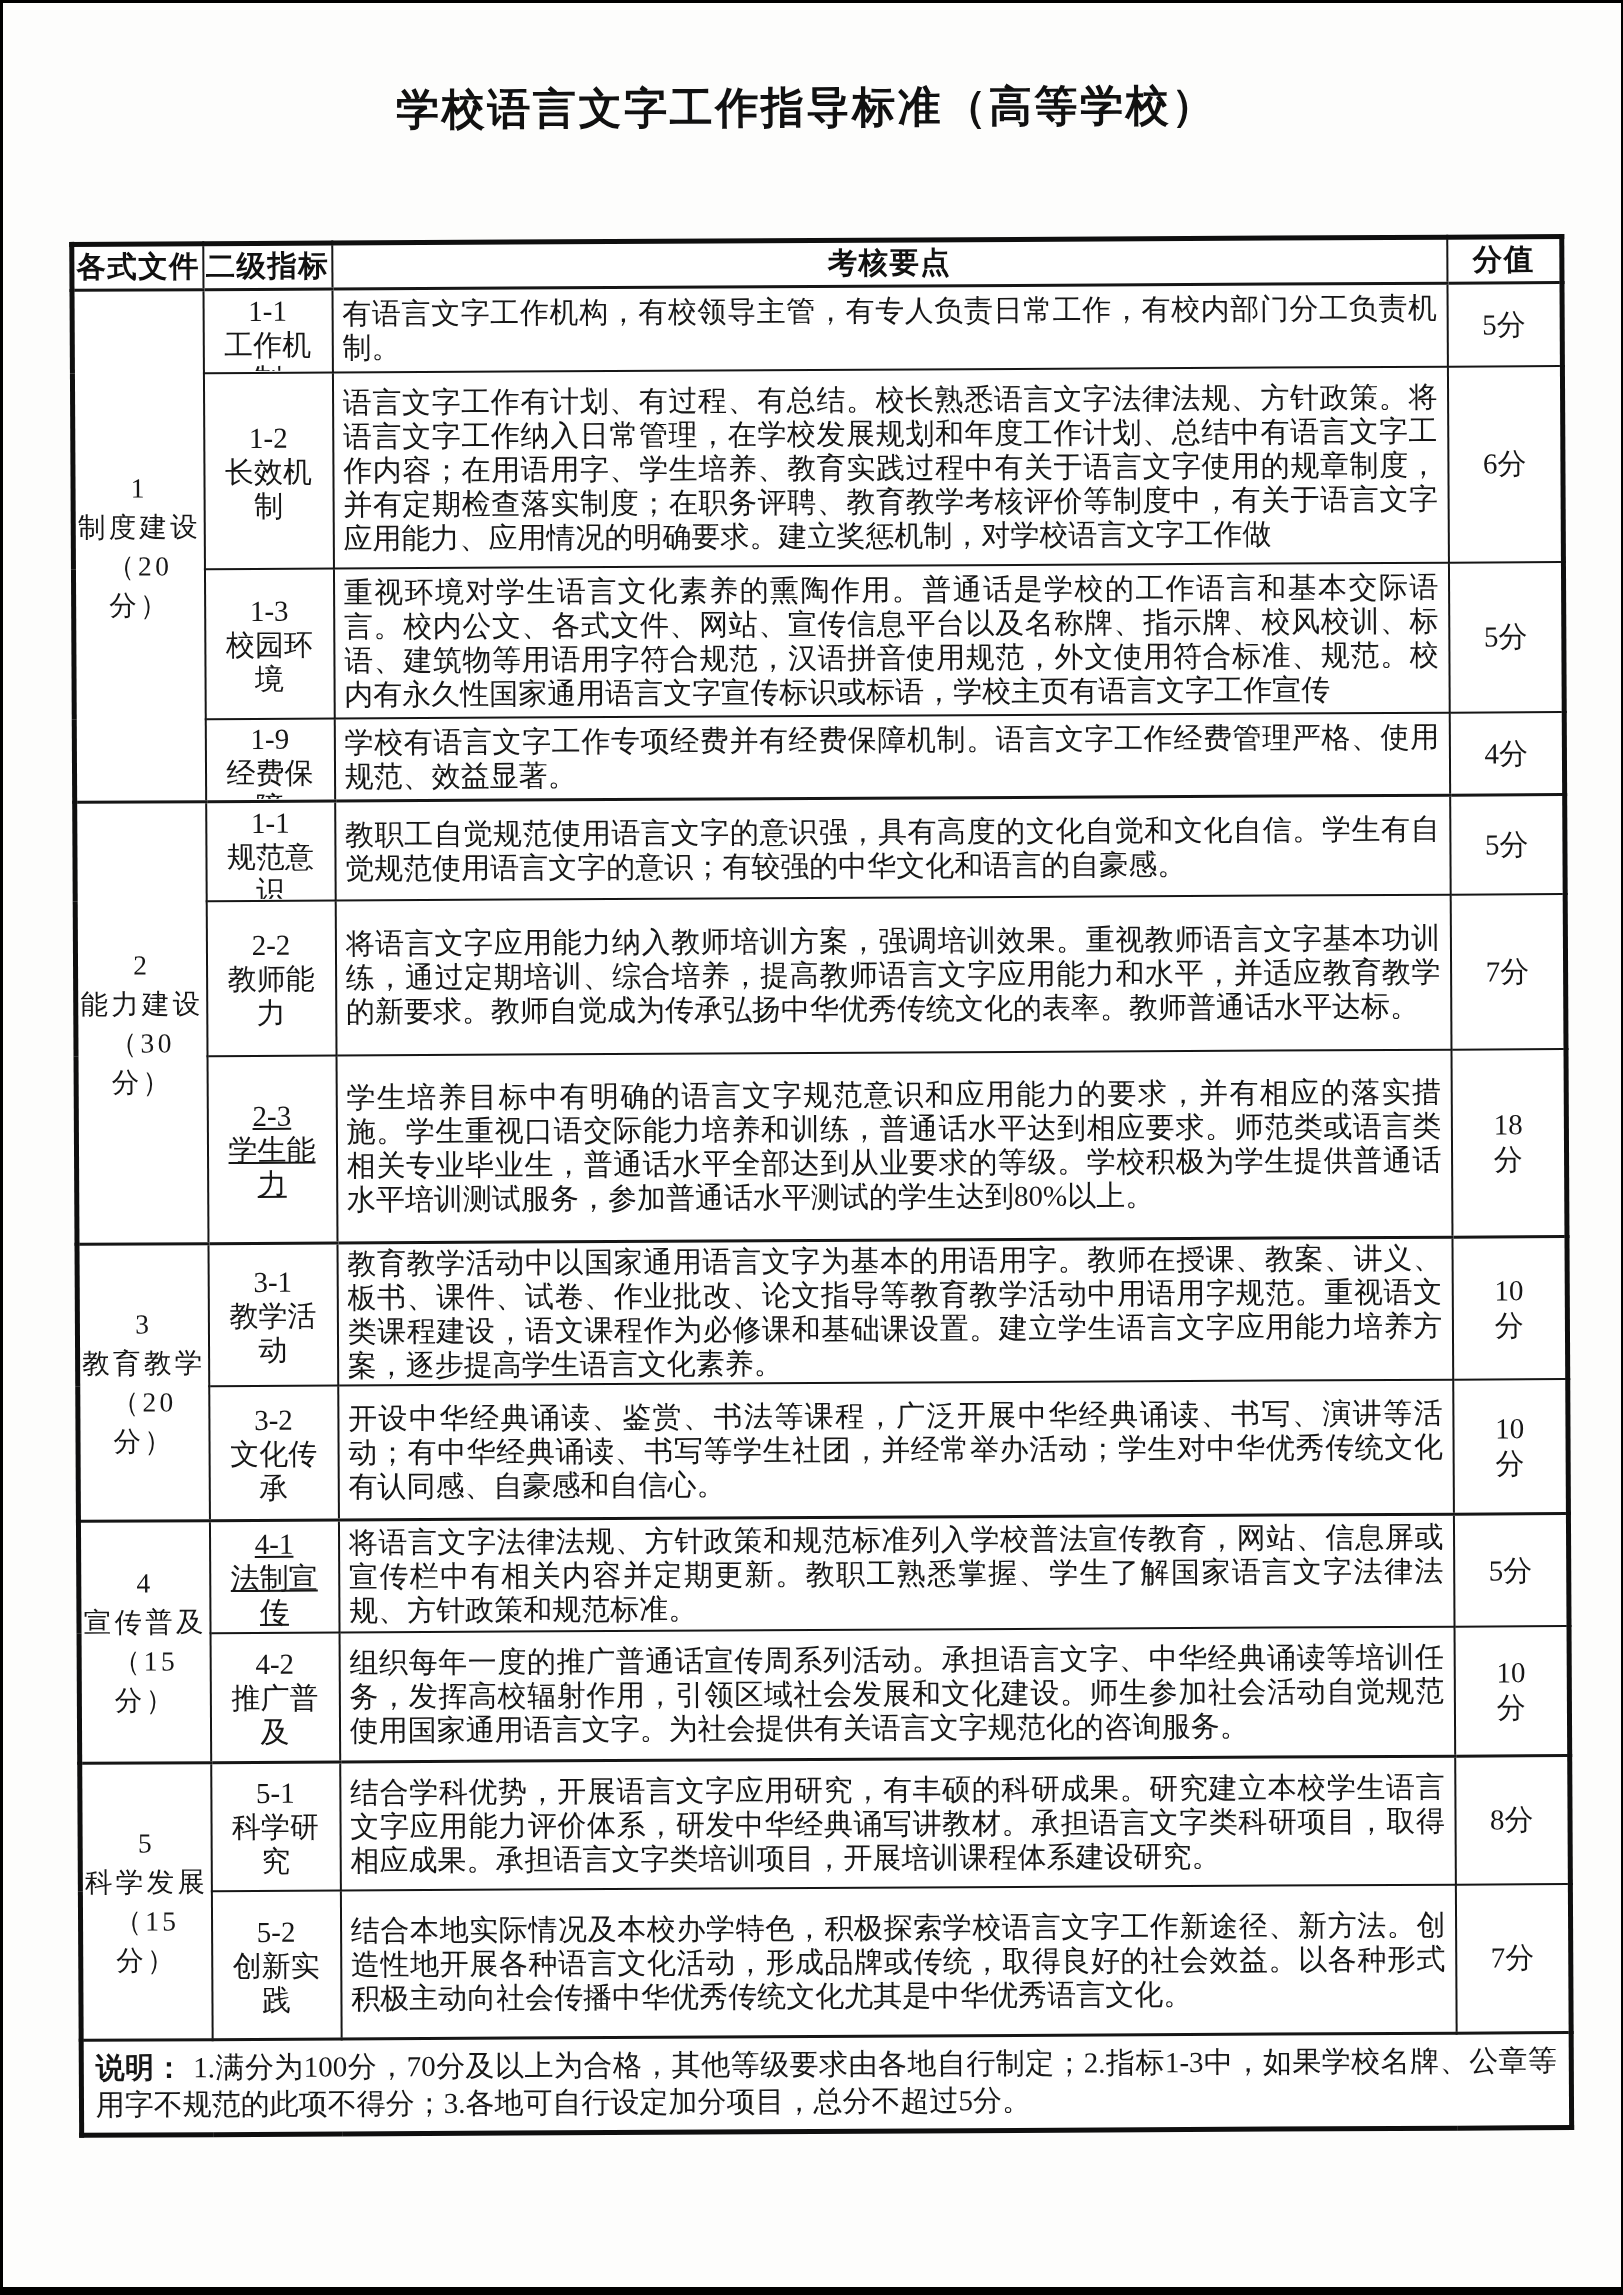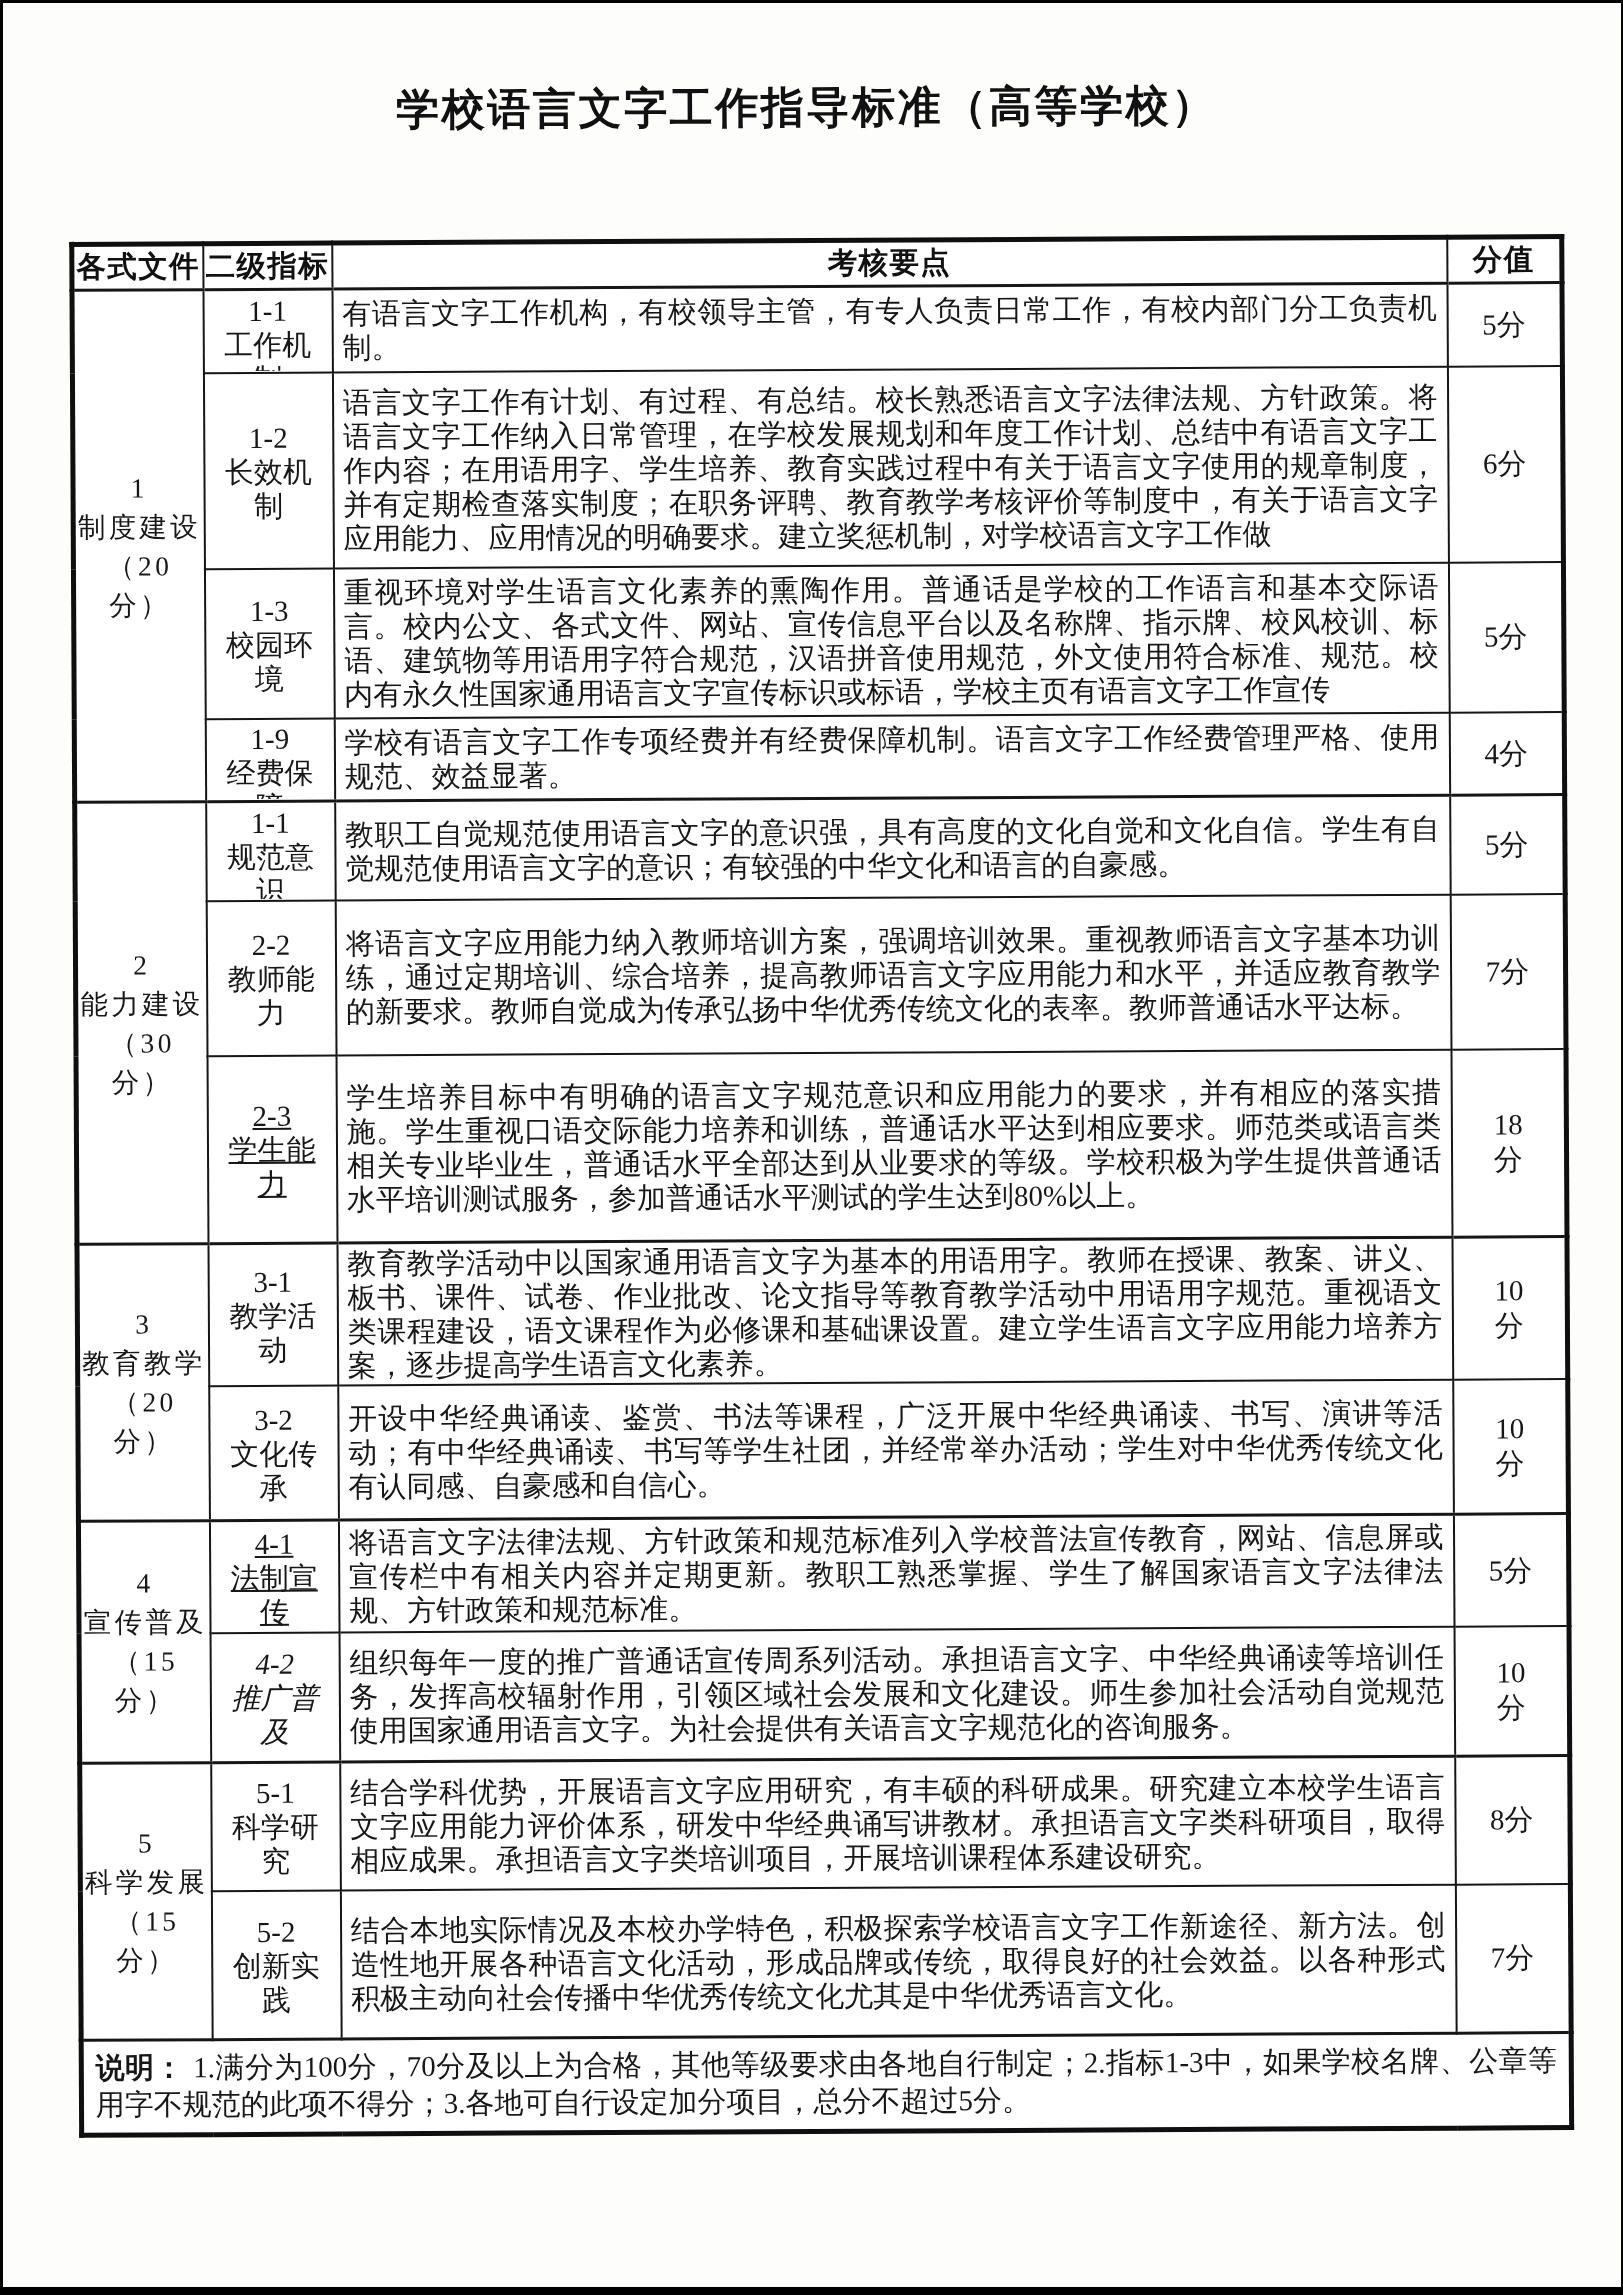--- a/index.html
+++ b/index.html
@@ -246,21 +246,21 @@
           </td>
           <td class="pts">
             <div class="ptswrap" style="height: 107px;">
               <p>将语言文字法律法规、方针政策和规范标准列入学校普法宣传教育，网站、信息屏或宣传栏中有相关内容并定期更新。教职工熟悉掌握、学生了解国家语言文字法律法规、方针政策和规范标准。</p>
             </div>
           </td>
           <td class="score">5分</td>
         </tr>
         <tr style="height: 128px;">
           <td class="l2">
-            <div class="l2wrap" style="height: 122px; justify-content: center; font-style: italic;">4-2
+            <div class="l2wrap" style="height: 122px; justify-content: center;">4-2
 推广普及</div>
           </td>
           <td class="pts">
             <div class="ptswrap" style="height: 124px;">
               <p>组织每年一度的推广普通话宣传周系列活动。承担语言文字、中华经典诵读等培训任务，发挥高校辐射作用，引领区域社会发展和文化建设。师生参加社会活动自觉规范使用国家通用语言文字。为社会提供有关语言文字规范化的咨询服务。</p>
             </div>
           </td>
           <td class="score">10
 分</td>
         </tr>

